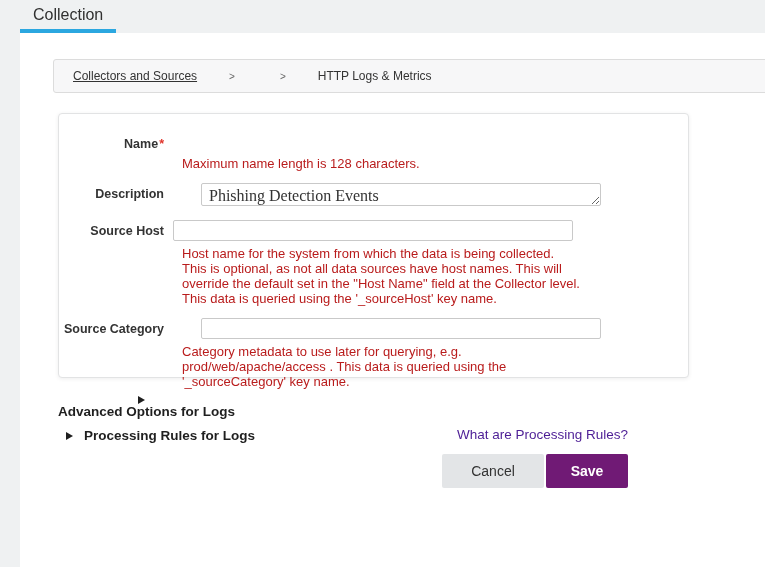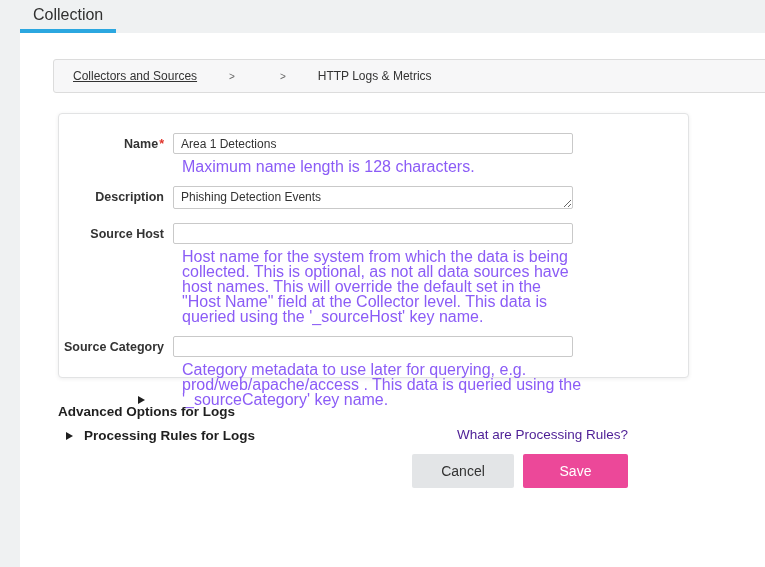--- a/index.html
+++ b/index.html
@@ -58,28 +58,28 @@
   }
   .fcontrol { width:400px; }
   .offset { margin-left:123px; width:400px; }
   input.text {
     width:400px; height:21px; border:1px solid #c9c9c9; border-radius:2px;
     font-family:"Liberation Sans", sans-serif; font-size:12px;
     padding:0 7px; color:#333; background:#fff; outline:none;
   }
   textarea.text {
     width:400px; height:23px; border:1px solid #c9c9c9; border-radius:2px;
-    font-family:Liberation Sans, sans-serif; font-size:12px;
+    font-family:Liberation Serif, serif; font-size:16px;
     padding:3px 7px; color:#333; resize:vertical; outline:none; overflow:hidden;
   }
   .help {
-    font-size:16px; color:#8b5cf6; line-height:15px; margin-top:5px;
+    font-size:13px; color:#b91c1c; line-height:15px; margin-top:5px;
   }
   .req { color:#e0342b; margin-left:1px; }
-  .mt12 { margin-top:12px; }
+  .mt12 { margin-top:12px;gap:28px; }
   .mt10 { margin-top:10px; }
 
   
   .section {
     position:absolute; left:38px; display:flex; align-items:center;
     cursor:pointer;
   }
   .tri {
     width:0; height:0;
     border-left:7px solid #1f1f1f;
@@ -91,28 +91,28 @@
   .sec1 { top:363px;flex-direction:column; }
   .sec2 { top:395px;margin-left:8px; }
 
   .help-link {
     position:absolute; top:394px; right:137px;
     font-size:13.5px; color:#4c1d95; text-decoration:none; cursor:pointer;
   }
 
   
   .button-row {
-    position:absolute; top:421px; right:137px; display:flex; gap:9px;padding-left:20px;
+    position:absolute; top:421px; right:137px; display:flex; gap:2px;padding-left:20px;
   }
   .btn {
     height:34px; border:none; border-radius:2px; font-size:14px;
     font-family:"Liberation Sans", sans-serif; cursor:pointer;
   }
   .btn-cancel { width:102px; background:#e3e5e7; color:#333; }
-  .btn-save { width:105px; background:#ec4899; color:#fff; }
+  .btn-save { width:82px; background:#701a75; color:#fff;font-weight:bold; }
 </style>
 </head>
 <body>
 
 <div class="tabbar">
   <div class="tab active">
     <span>Collection</span>
   </div>
 </div>
 
@@ -123,23 +123,20 @@
     <span class="crumb-sep">&gt;</span>
     <span class="crumb-sep">&gt;</span>
     <span class="crumb-current">HTTP Logs &amp; Metrics</span>
   </div>
 
   <div class="card">
 
     <div class="frow">
       <div class="flabel">
         <span>Name</span><span class="req">*</span>
-      </div>
-      <div class="fcontrol">
-        <input class="text" type="text" value="Area 1 Detections" style="">
       </div>
     </div>
     <div class="offset">
       <div class="help">Maximum name length is 128 characters.</div>
     </div>
 
     <div class="frow mt12">
       <div class="flabel">Description</div>
       <div class="fcontrol">
         <textarea class="text" style="">Phishing Detection Events</textarea>

